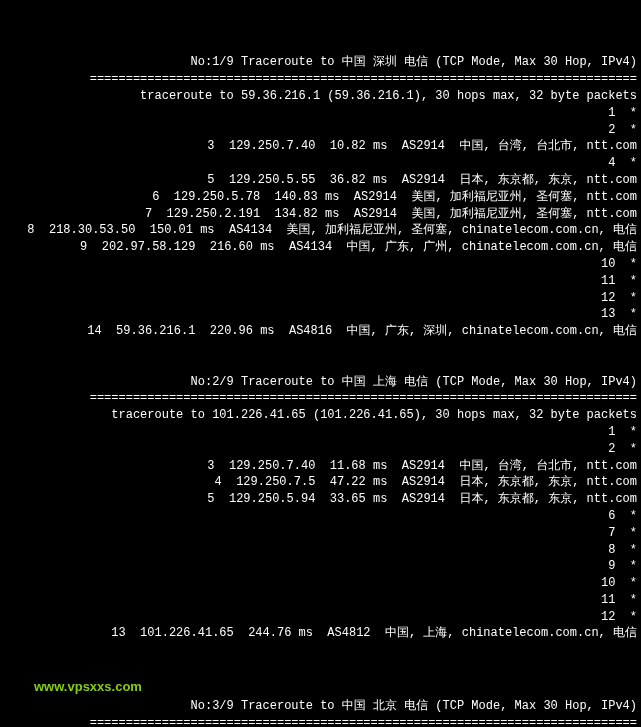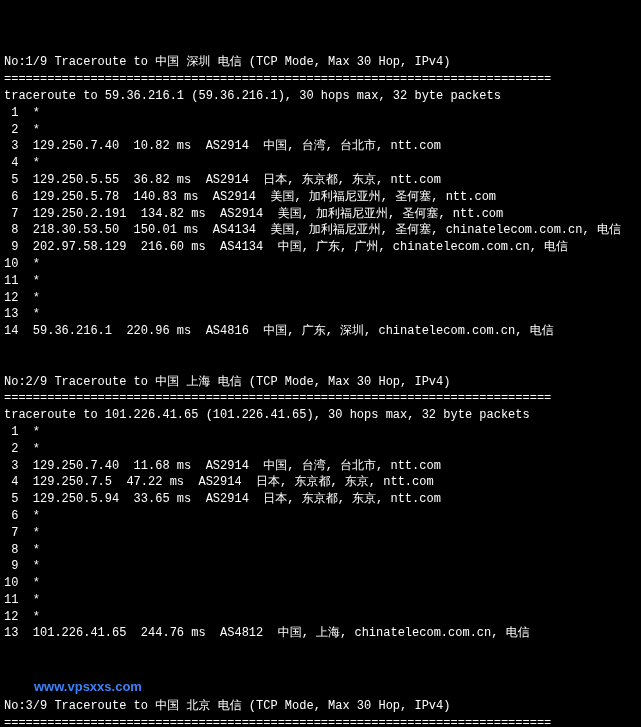--- a/index.html
+++ b/index.html
@@ -7,23 +7,23 @@
     color: #fff;
     font-family: "Courier New", monospace;
     font-size: 12px;
     line-height: 1.4;
     margin: 0;
     padding: 4px;
     white-space: pre;
     width: 641px;
     box-sizing: border-box;
   }
-  .line { white-space: pre; }
+  .line { white-space: pre; text-align: right; }
   .watermark {
-    color: #3b82f6;
+    color: #84cc16;
     font-family: Arial, sans-serif;
     font-weight: bold;
     font-size: 13px;
     padding: 2px 0 2px 30px;
   }
 </style>
 </head>
 <body>
 
 

